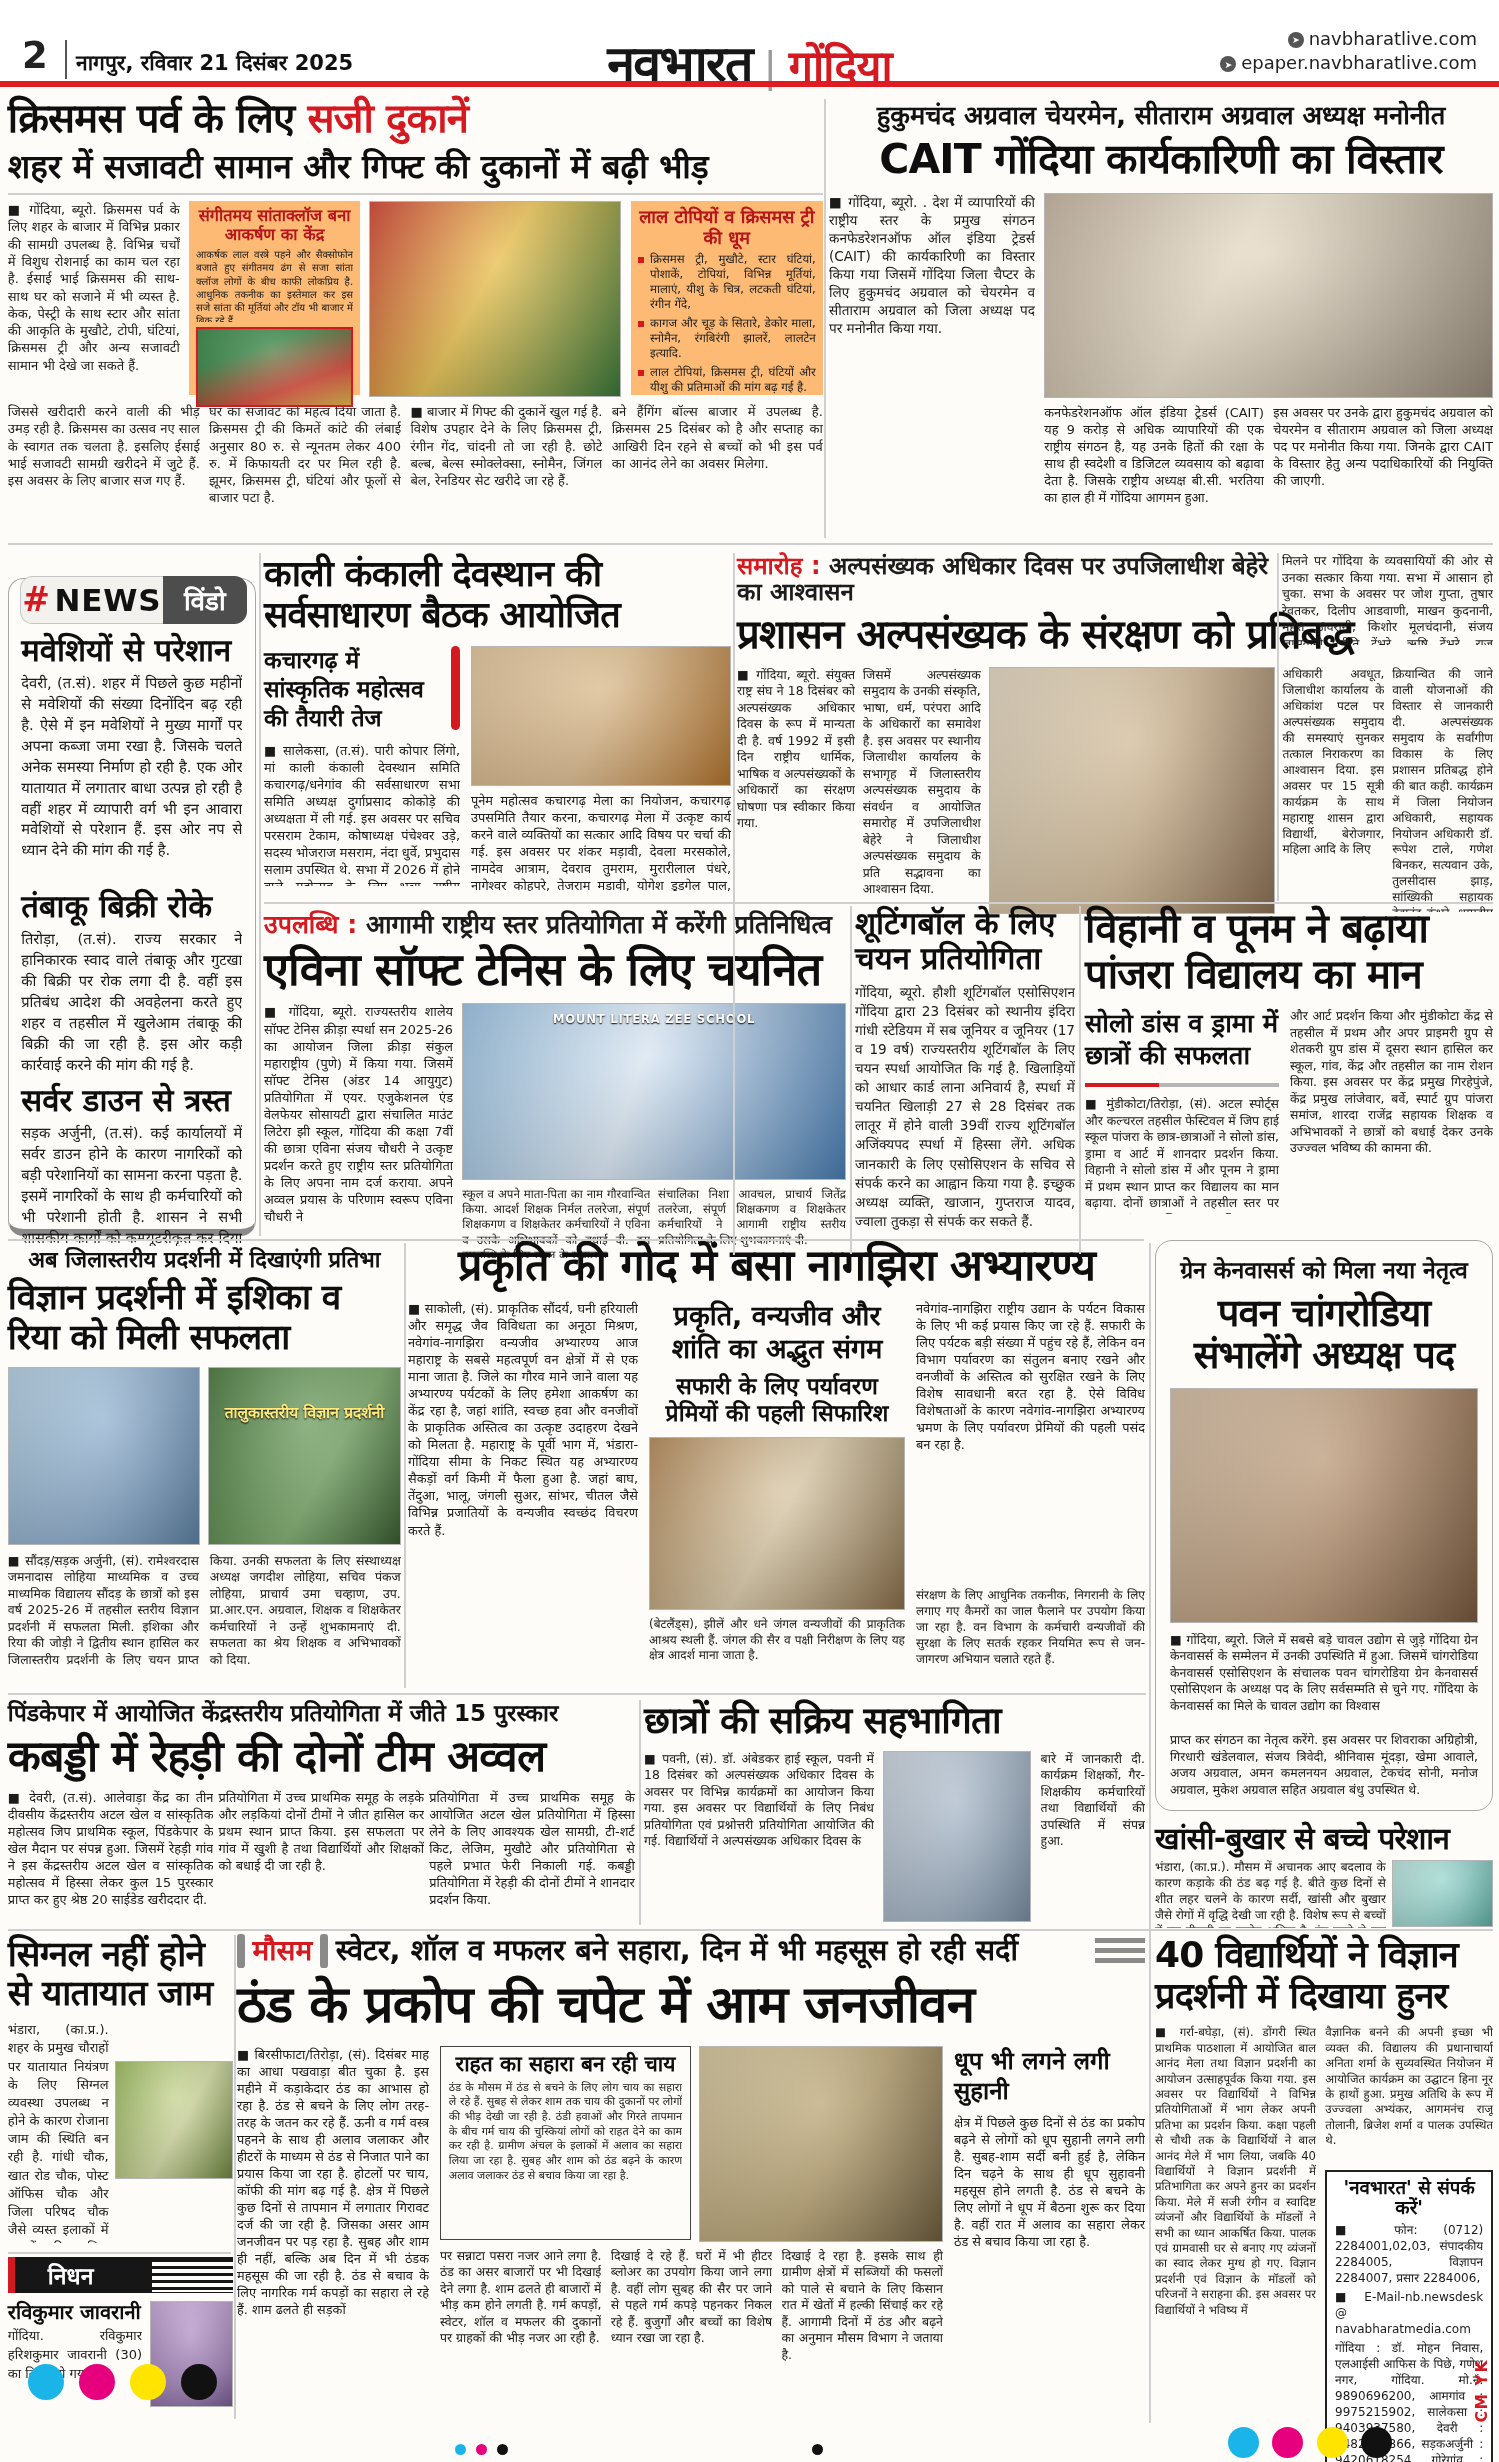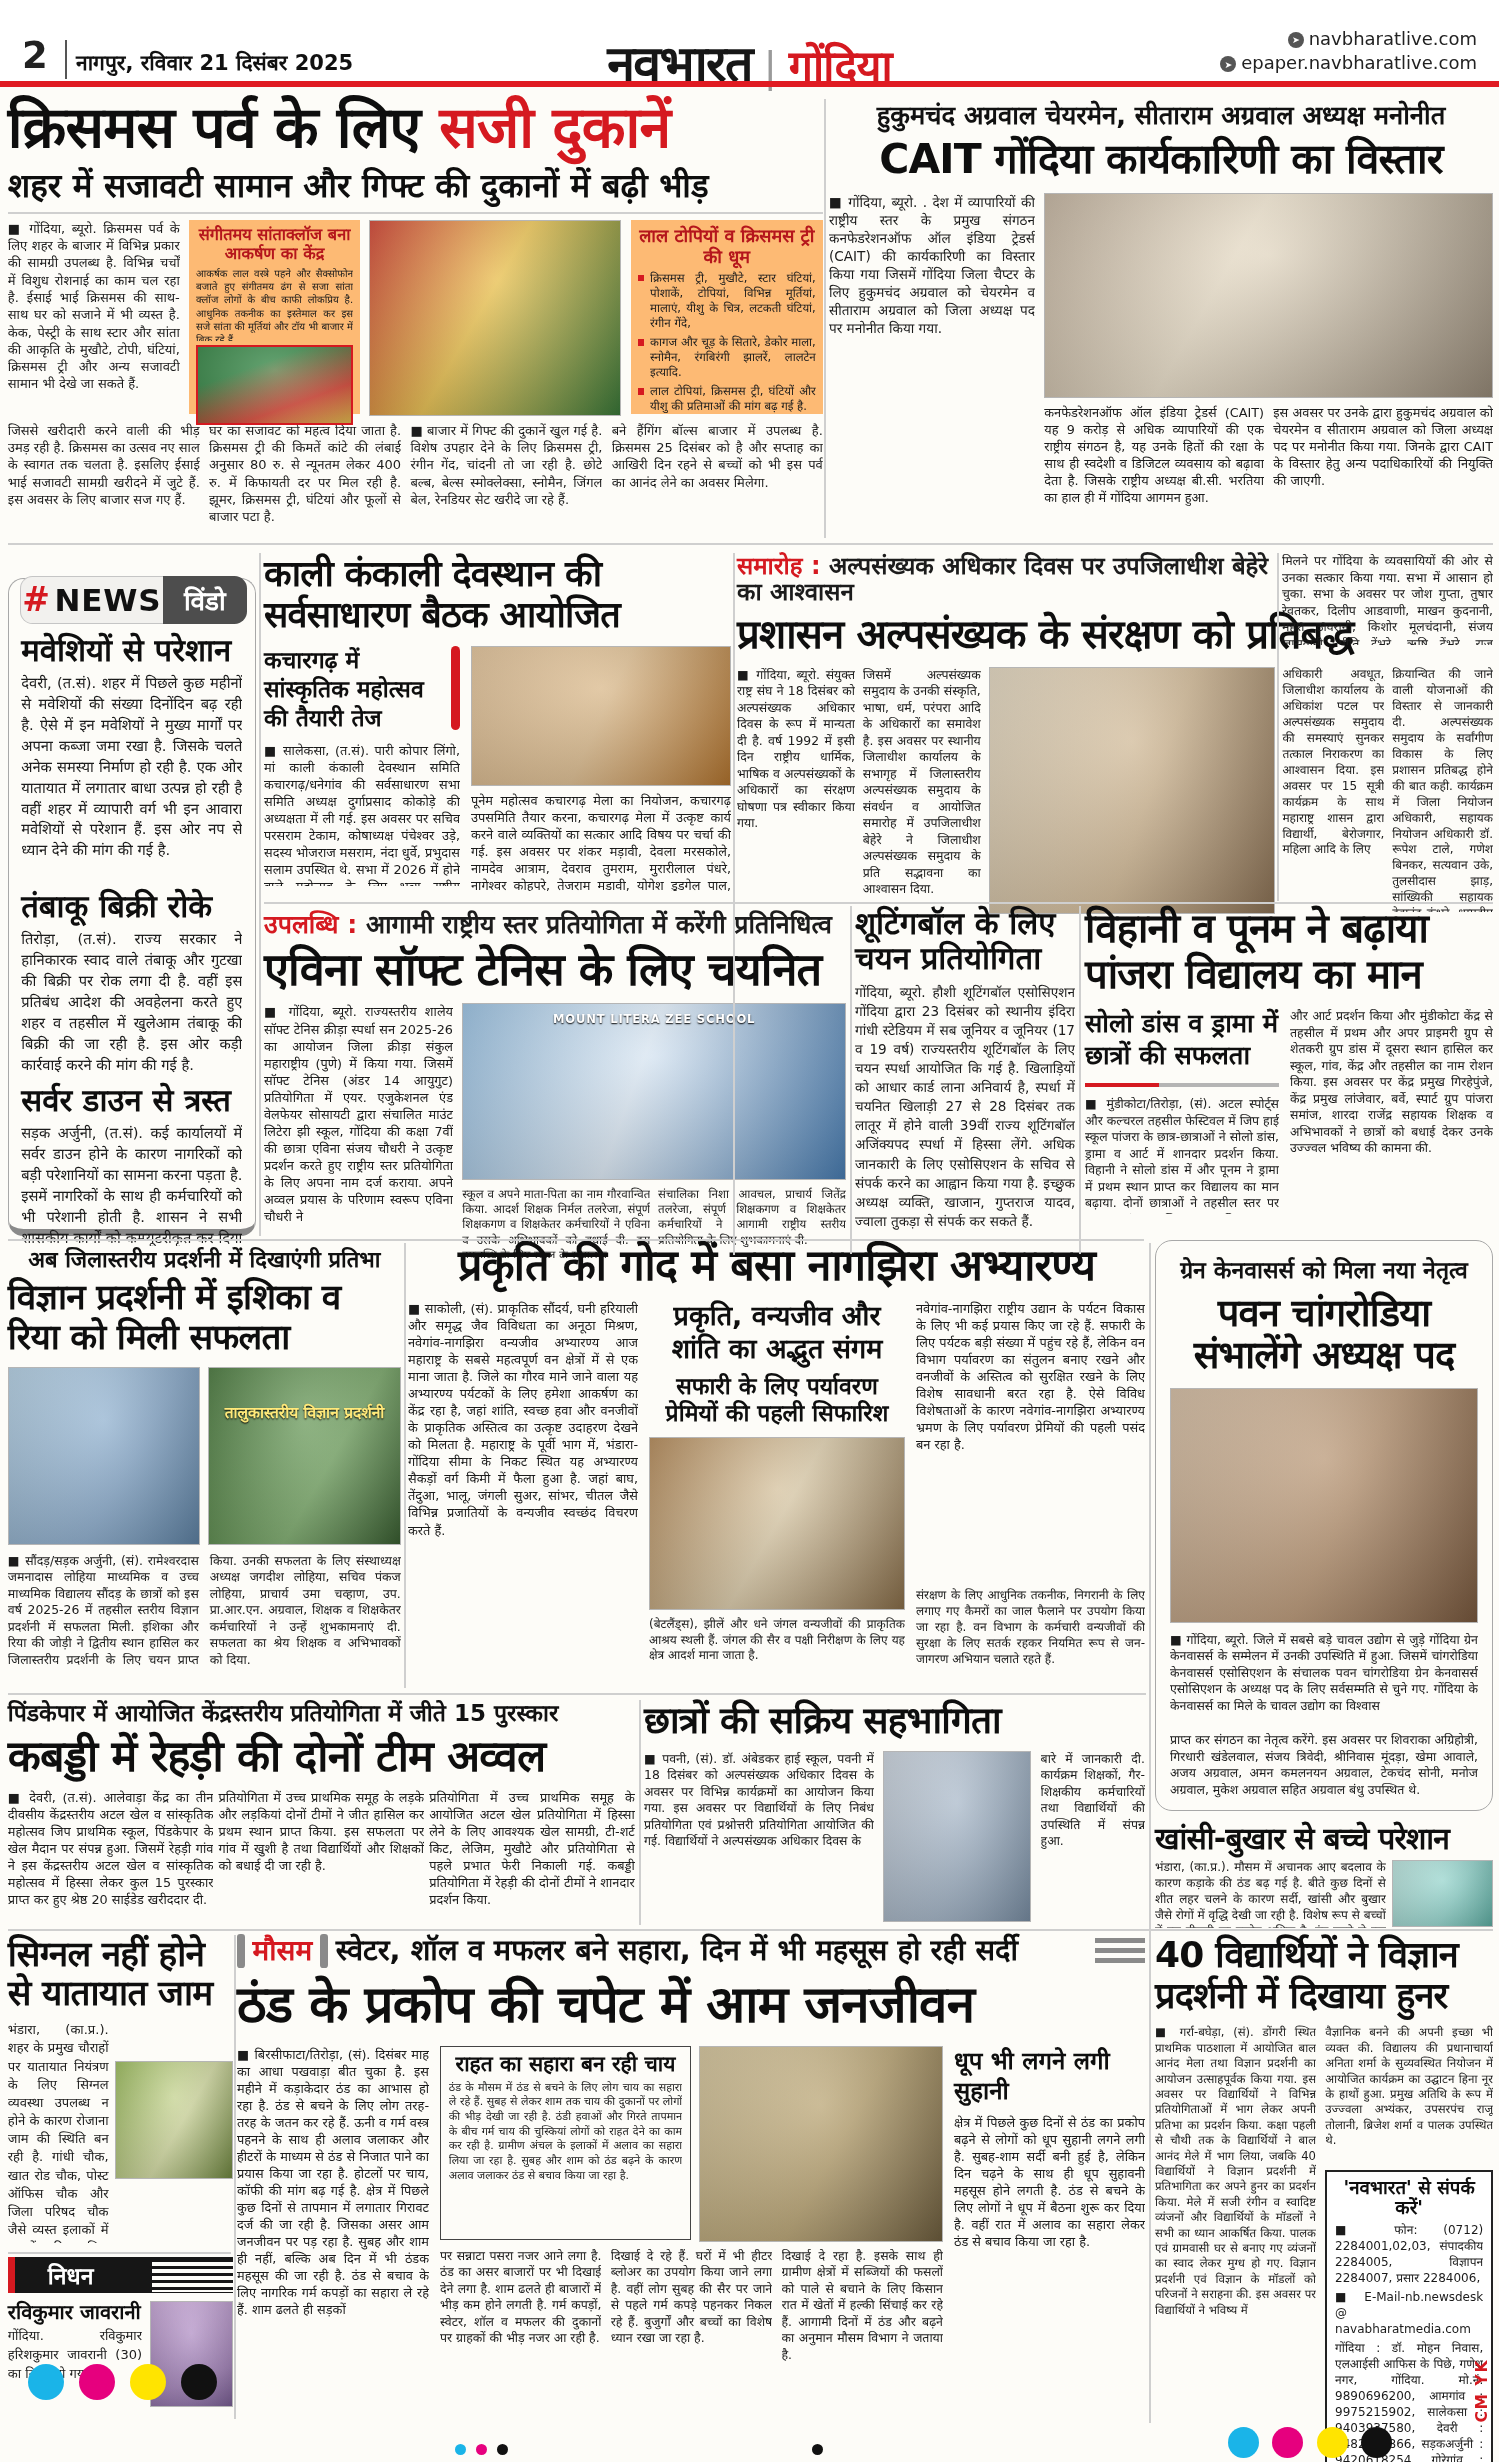--- a/index.html
+++ b/index.html
@@ -47,21 +47,21 @@
       <span class="site-ic">➤</span><span>navbharatlive.com</span>
     </div>
     <div style="font-size:18px;color:#222;">
       <span class="site-ic">➤</span><span>epaper.navbharatlive.com</span>
     </div>
   </div>
   <div class="abs" style="left:0;top:81px;width:1499px;height:6.2px;background:#e01b22;"></div>
 </div>
 
 <div class="abs" style="left:7.8px;top:96px;width:815px;height:439px;">
-  <div class="hl" style="font-size:57px;white-space:nowrap;">
+  <div class="hl" style="font-size:40px;white-space:nowrap;">
     <span>क्रिसमस पर्व के लिए </span><span class="red">सजी दुकानें</span>
   </div>
   <div class="hl" style="font-size:33px;margin-top:9.3px;letter-spacing:0;">शहर में सजावटी सामान और गिफ्ट की दुकानों में बढ़ी भीड़</div>
   <div style="height:1.6px;background:#cfcfcf;margin:7.8px 0 6.2px 0;"></div>
   <div class="flexrow" style="gap:9.3px;height:194px;">
     <div class="body-txt" style="width:172px;font-size:13px;height:194px;">■ गोंदिया, ब्यूरो. क्रिसमस पर्व के लिए शहर के बाजार में विभिन्न प्रकार की सामग्री उपलब्ध है. विभिन्न चर्चों में विशुध रोशनाई का काम चल रहा है. ईसाई भाई क्रिसमस की साथ-साथ घर को सजाने में भी व्यस्त है. केक, पेस्ट्री के साथ स्टार और सांता की आकृति के मुखौटे, टोपी, घंटियां, क्रिसमस ट्री और अन्य सजावटी सामान भी देखे जा सकते हैं.</div>
     <div class="inset" style="width:171px;height:194px;">
       <h4 style="font-size:16.3px;">संगीतमय सांताक्लॉज बना आकर्षण का केंद्र</h4>
       <div class="body-txt" style="font-size:10px;height:74px;">आकर्षक लाल वस्त्रे पहने और सैक्सोफोन बजाते हुए संगीतमय ढंग से सजा सांता क्लॉज लोगों के बीच काफी लोकप्रिय है. आधुनिक तकनीक का इस्तेमाल कर इस सजे सांता की मूर्तियां और टॉय भी बाजार में बिक रहे हैं.</div>
       <div class="photo" style="height:76px;margin-top:4.7px;border:2.3px solid #d51920;background:linear-gradient(160deg,#3a8a4a 30%,#d84a3a 70%,#e8c050);">
@@ -317,21 +317,21 @@
       <div class="body-txt" style="font-size:12.8px;margin-top:7.8px;height:303px;">क्षेत्र में पिछले कुछ दिनों से ठंड का प्रकोप बढ़ने से लोगों को धूप सुहानी लगने लगी है. सुबह-शाम सर्दी बनी हुई है, लेकिन दिन चढ़ने के साथ ही धूप सुहावनी महसूस होने लगती है. ठंड से बचने के लिए लोगों ने धूप में बैठना शुरू कर दिया है. वहीं रात में अलाव का सहारा लेकर ठंड से बचाव किया जा रहा है.</div>
     </div>
   </div>
 </div>
 
 <div class="abs" style="left:1155px;top:1934px;width:338px;height:489px;">
   <div class="hl" style="font-size:36px;line-height:1.14;">40 विद्यार्थियों ने विज्ञान प्रदर्शनी में दिखाया हुनर</div>
   <div class="flexrow" style="gap:9.3px;margin-top:9.3px;height:388px;">
     <div class="body-txt" style="width:161px;font-size:11.6px;">■ गर्रा-बघेड़ा, (सं). डोंगरी स्थित प्राथमिक पाठशाला में आयोजित बाल आनंद मेला तथा विज्ञान प्रदर्शनी का आयोजन उत्साहपूर्वक किया गया. इस अवसर पर विद्यार्थियों ने विभिन्न प्रतियोगिताओं में भाग लेकर अपनी प्रतिभा का प्रदर्शन किया. कक्षा पहली से चौथी तक के विद्यार्थियों ने बाल आनंद मेले में भाग लिया, जबकि 40 विद्यार्थियों ने विज्ञान प्रदर्शनी में प्रतिभागिता कर अपने हुनर का प्रदर्शन किया. मेले में सजी रंगीन व स्वादिष्ट व्यंजनों और विद्यार्थियों के मॉडलों ने सभी का ध्यान आकर्षित किया. पालक एवं ग्रामवासी घर से बनाए गए व्यंजनों का स्वाद लेकर मुग्ध हो गए. विज्ञान प्रदर्शनी एवं विज्ञान के मॉडलों को परिजनों ने सराहना की. इस अवसर पर विद्यार्थियों ने भविष्य में</div>
     <div style="flex:1;">
-      <div class="body-txt" style="font-size:11.6px;height:138px;">वैज्ञानिक बनने की अपनी इच्छा भी व्यक्त की. विद्यालय की प्रधानाचार्या अनिता शर्मा के सुव्यवस्थित नियोजन में आयोजित कार्यक्रम का उद्घाटन हिना नूर के हाथों हुआ. प्रमुख अतिथि के रूप में उज्ज्वला अभ्यंकर, उपसरपंच राजू तोलानी, ब्रिजेश शर्मा व पालक उपस्थित थे.</div>
+      <div class="body-txt" style="font-size:11.6px;height:138px;">वैज्ञानिक बनने की अपनी इच्छा भी व्यक्त की. विद्यालय की प्रधानाचार्या अनिता शर्मा के सुव्यवस्थित नियोजन में आयोजित कार्यक्रम का उद्घाटन हिना नूर के हाथों हुआ. प्रमुख अतिथि के रूप में उज्ज्वला अभ्यंकर, आगमनंच राजू तोलानी, ब्रिजेश शर्मा व पालक उपस्थित थे.</div>
       <div class="contact-box" style="margin-top:6.2px;">
         <div class="hl" style="font-size:18.6px;text-align:center;letter-spacing:0;">'नवभारत' से संपर्क करें'</div>
         <div class="body-txt" style="font-size:12px;margin-top:4.7px;">■ फोन: (0712) 2284001,02,03, संपादकीय 2284005, विज्ञापन 2284007, प्रसार 2284006,</div>
         <div class="body-txt" style="font-size:12px;margin-top:3.1px;">■ E-Mail-nb.newsdesk @ navabharatmedia.com</div>
         <div class="body-txt" style="font-size:12px;margin-top:3.1px;">गोंदिया : डॉ. मोहन निवास, एलआईसी आफिस के पिछे, गणेश नगर, गोंदिया. मो.नं. 9890696200, आमगांव : 9975215902, सालेकसा : 9403937580, देवरी : 8482812866, सड़कअर्जुनी : 9420618254, गोरेगांव : 8484989965, तिरोडा : 9371988728.</div>
       </div>
     </div>
   </div>
 </div>
 

